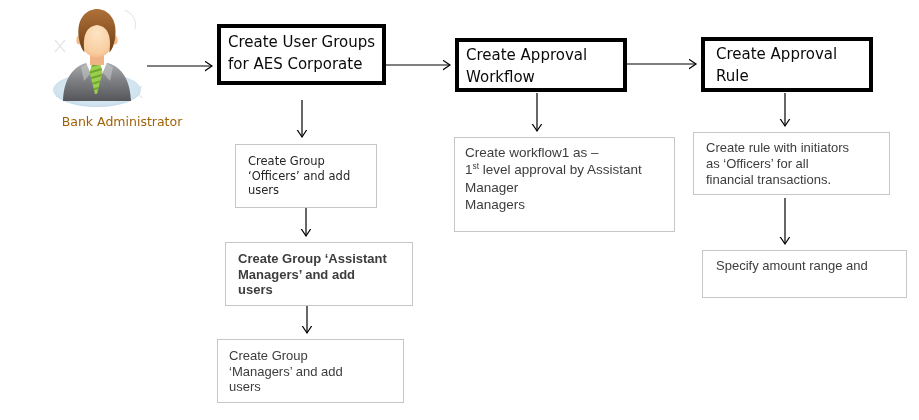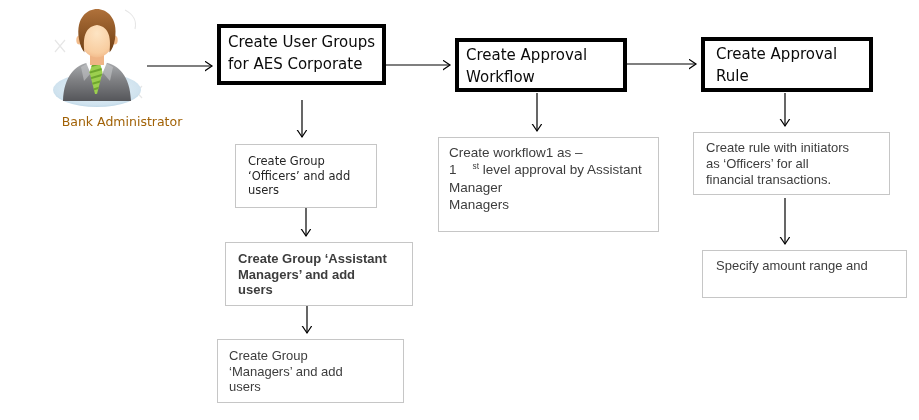--- a/index.html
+++ b/index.html
@@ -47,27 +47,27 @@
     white-space:nowrap;
   }
   .note-cal { 
     font-family:"DejaVu Sans", sans-serif;
     color:#262626;
     font-size:11.5px; line-height:14.5px;
   }
   #note-officers  { left:235px; top:144px; width:142px; height:64px; padding:9px 0 0 12px; }
   #note-assistant { left:225px; top:242px; width:188px; height:64px; padding:8px 0 0 12px;font-weight:bold; }
   #note-managers  { left:217px; top:339px; width:187px; height:64px; padding:8px 0 0 11px; }
-  #note-workflow1 { left:438px; top:137px; width:221px; height:95px; padding:6px 0 0 10px;
+  #note-workflow1 { left:454px; top:137px; width:221px; height:95px; padding:6px 0 0 10px;
                     font-size:13.5px; line-height:17.3px; }
   #note-rule      { left:693px; top:132px; width:197px; height:63px; padding:7px 0 9px 12px;
                     line-height:16px; }
   #note-specify   { left:702px; top:250px; width:205px; height:48px; padding:7px 18px 0 13px; }
 
-  .sup { font-size:0.62em; vertical-align:super; line-height:0;margin-left:16px; }
+  .sup { font-size:0.62em; vertical-align:super; line-height:0; }
 
   
   .arrows { position:absolute; left:0; top:0; width:919px; height:420px; pointer-events:none; }
 </style>
 </head>
 <body>
 
 <div class="canvas">
 
   <svg class="avatar" viewBox="0 0 92 106" aria-hidden="true">

